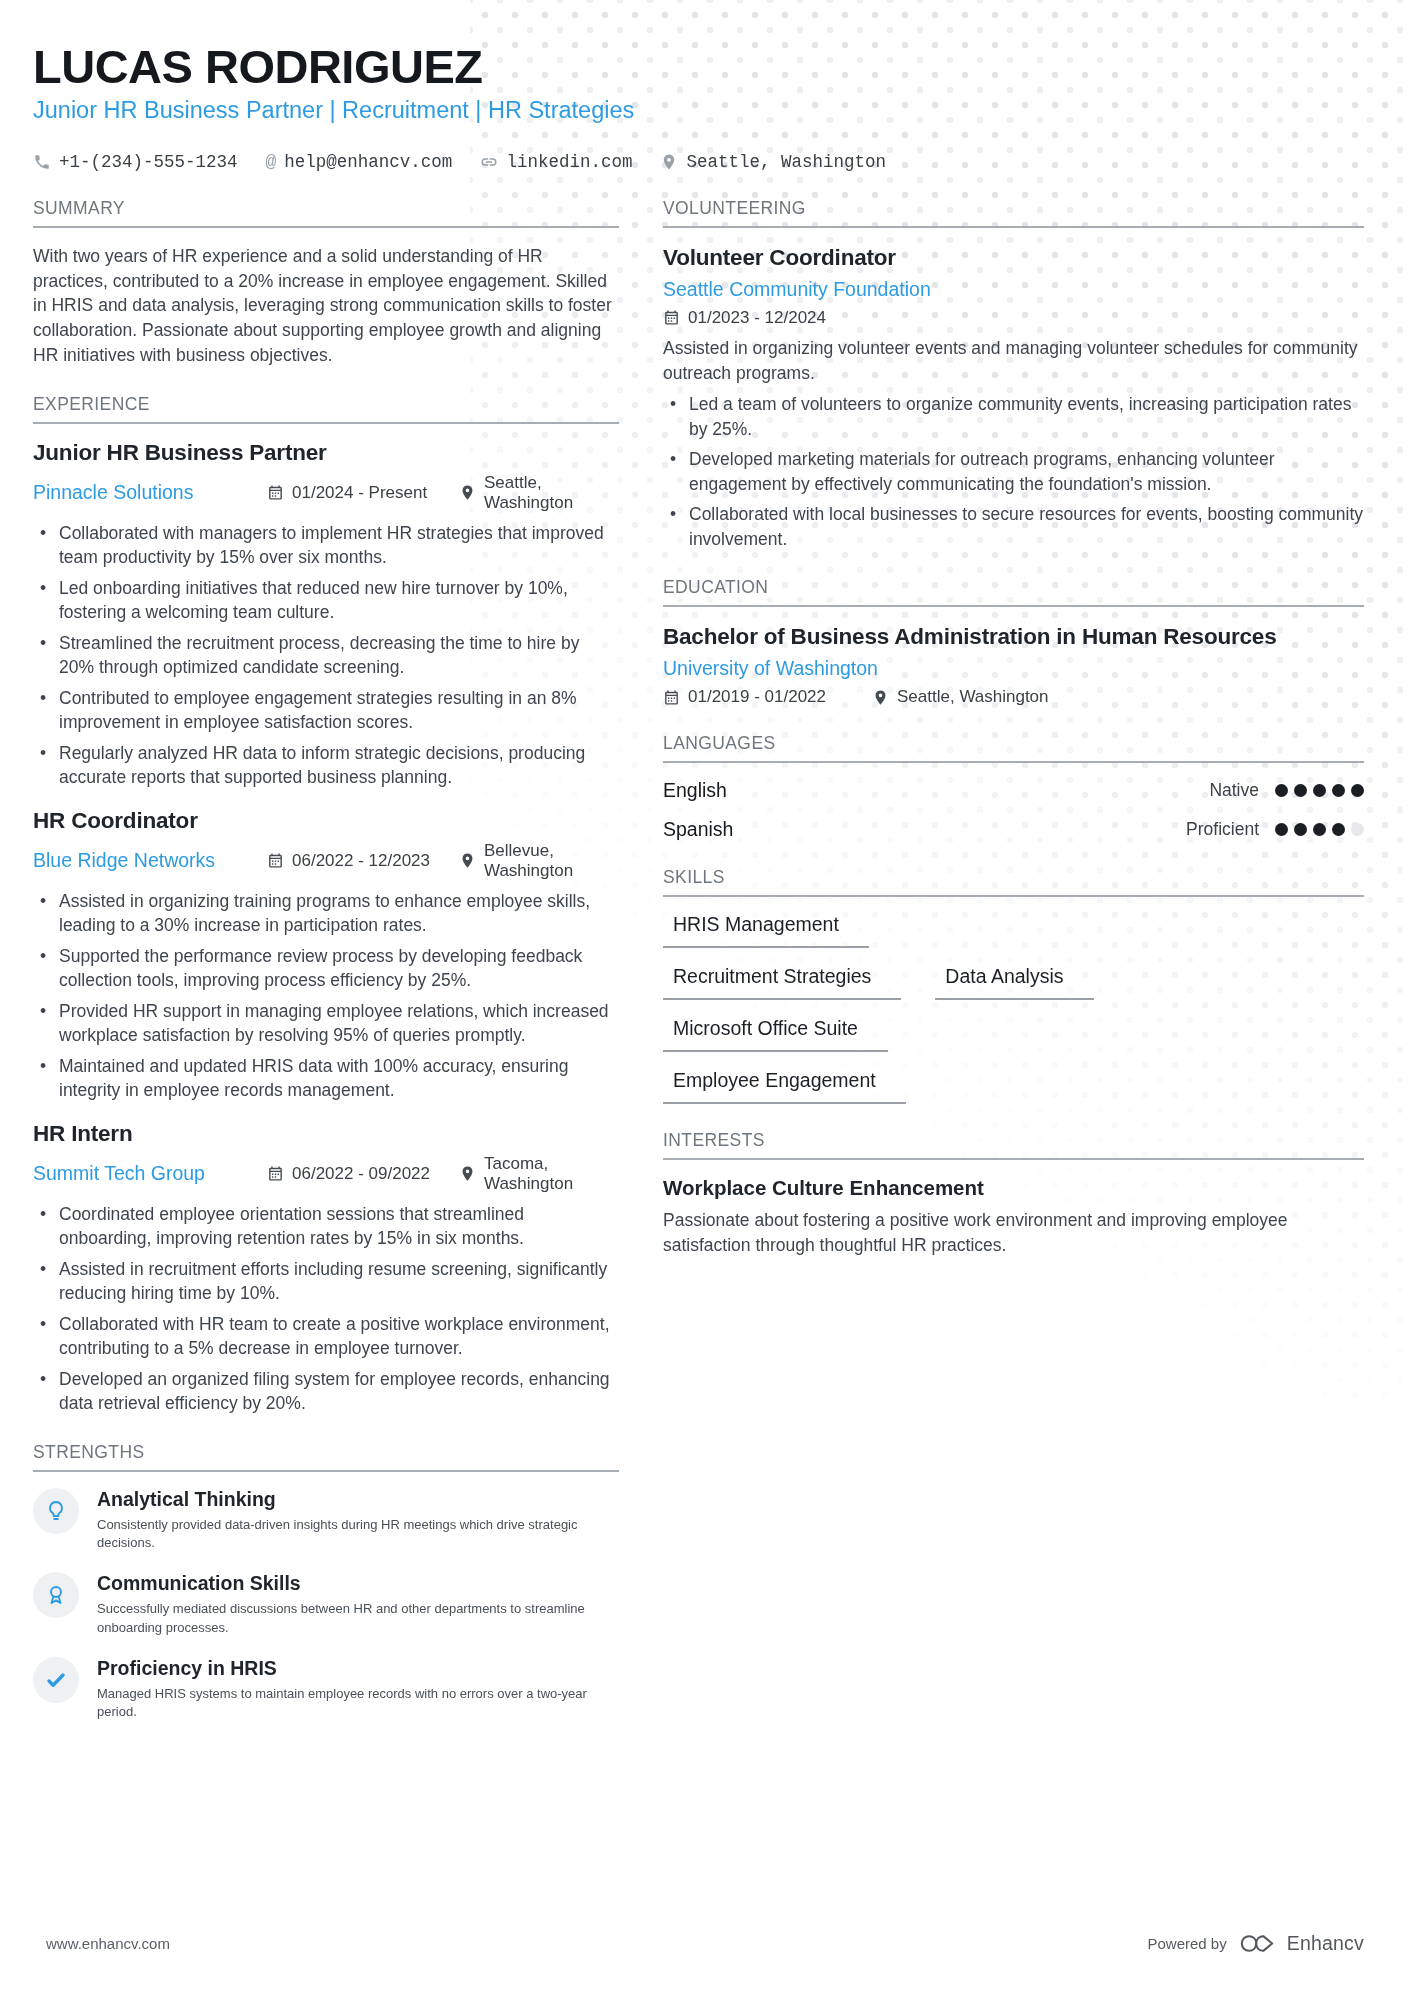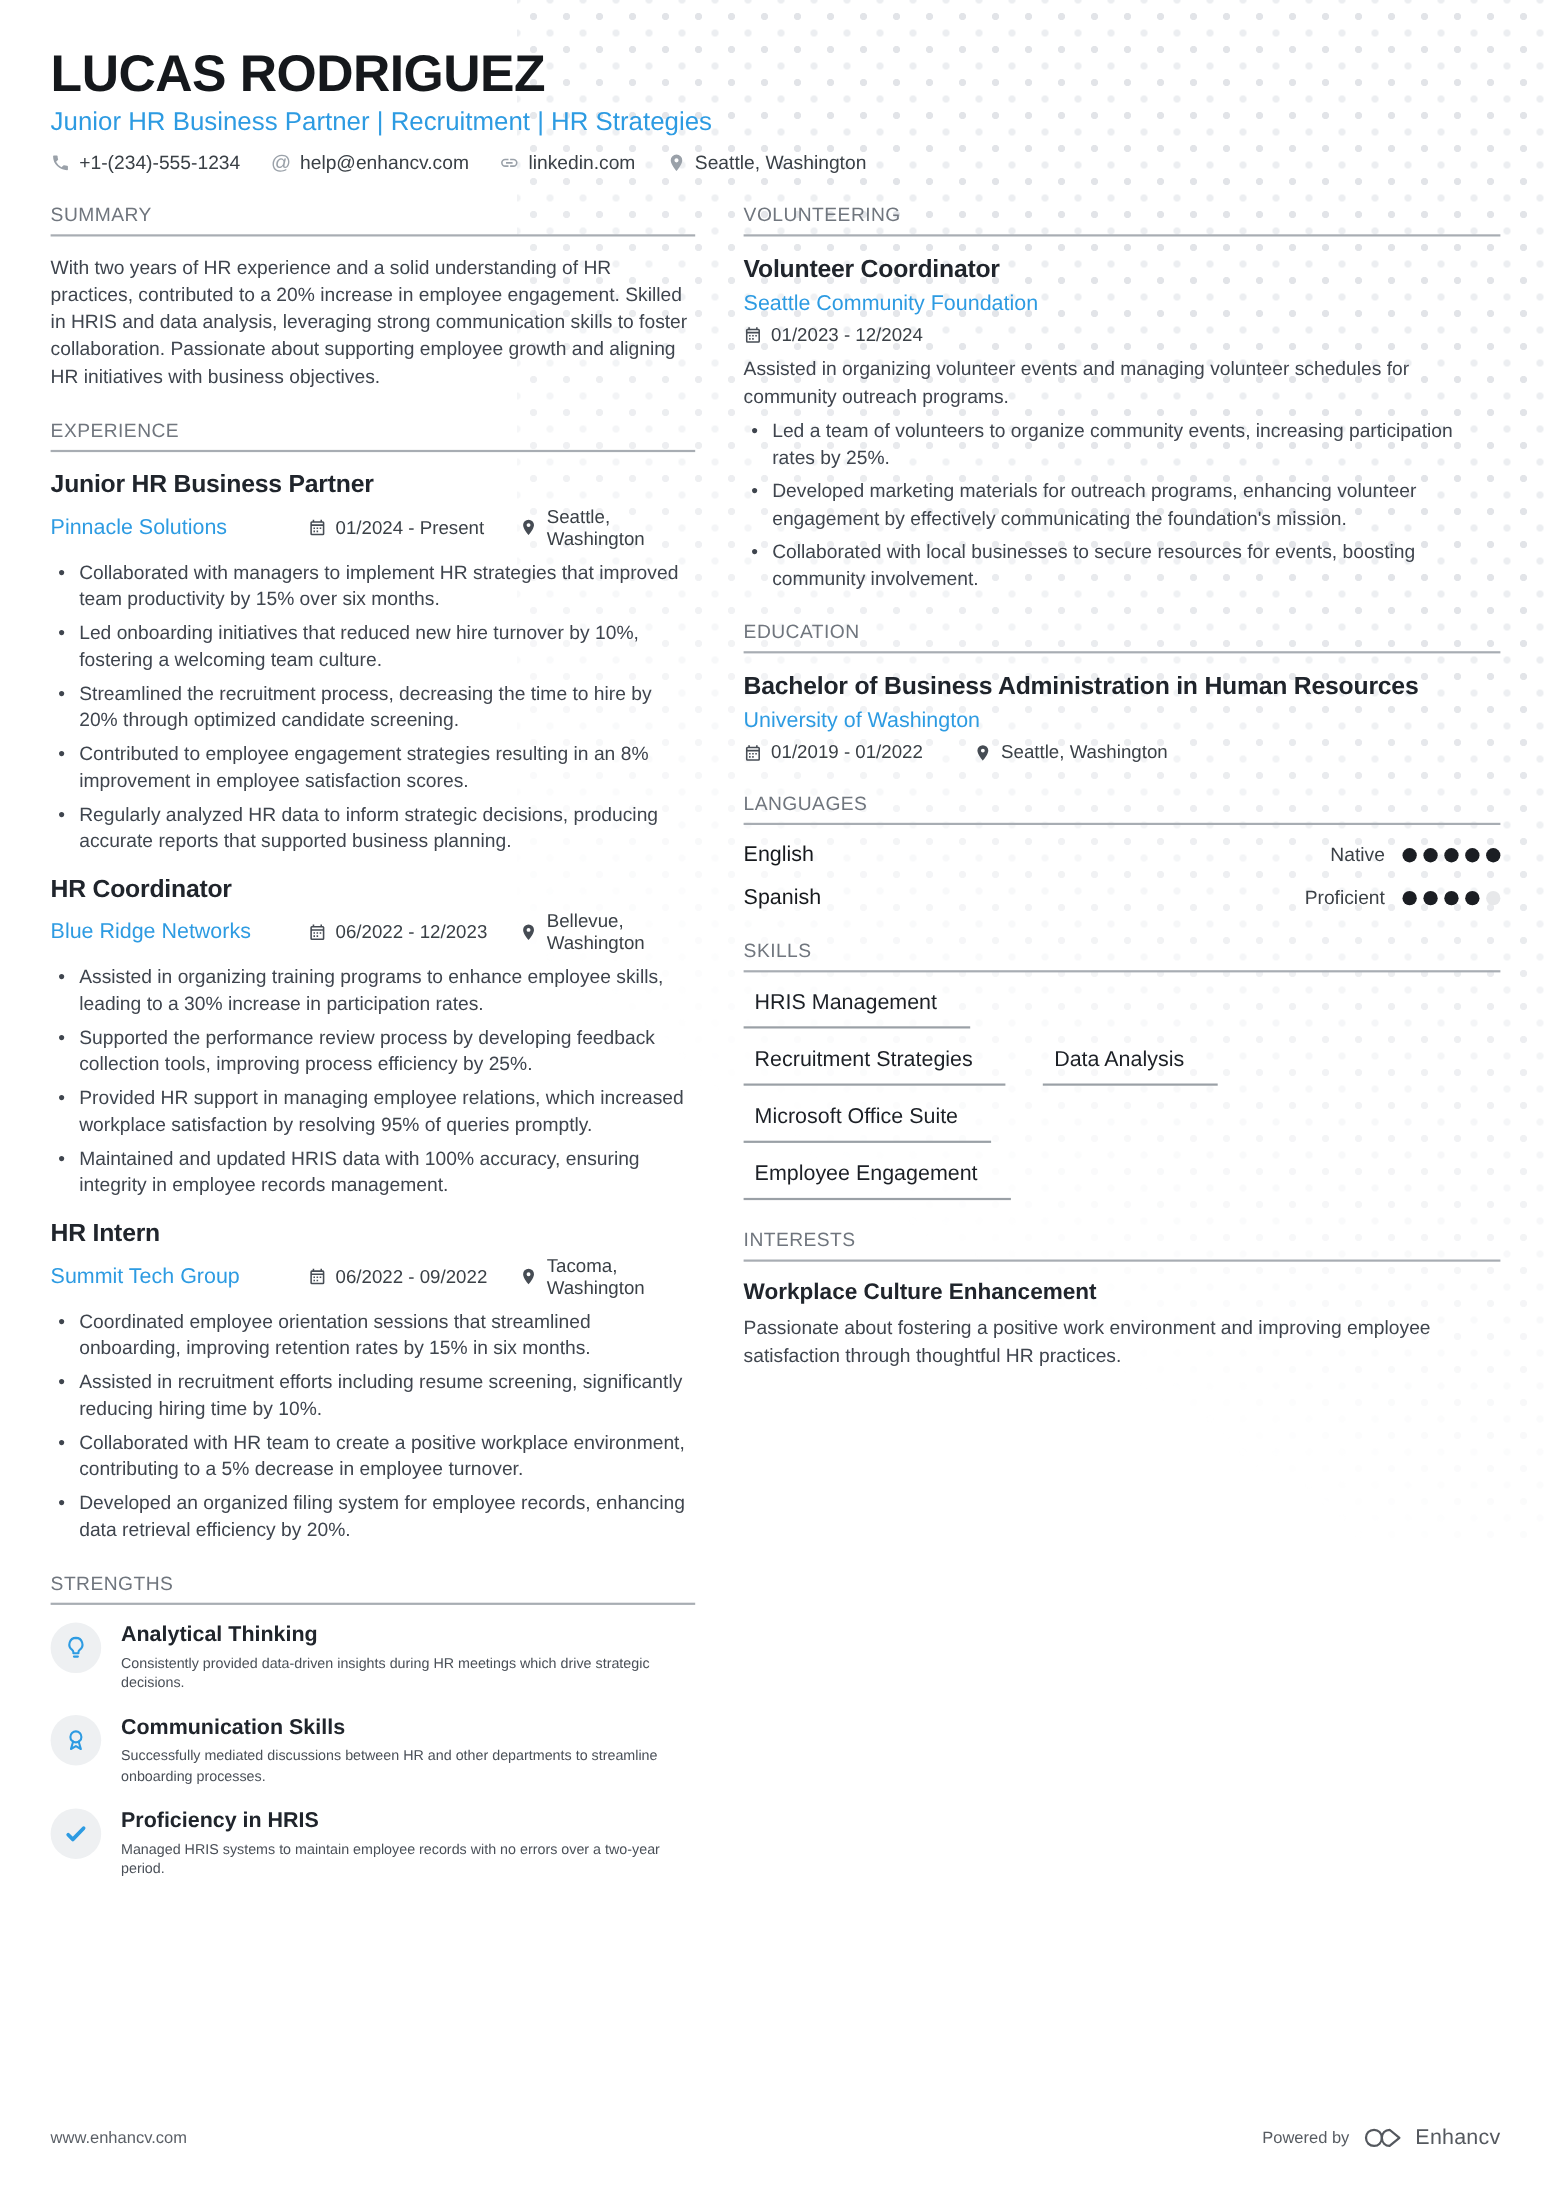--- a/index.html
+++ b/index.html
@@ -12,26 +12,26 @@
   .dots-bg {
     position:absolute; top:0; right:0; width:940px; height:1400px;
     background-image:
       radial-gradient(circle, #e2e4e8 3px, transparent 3.6px),
       radial-gradient(circle, #eceef1 3px, transparent 3.6px);
     background-size:30px 30px, 30px 30px;
     background-position:0 0, 15px 15px;
     -webkit-mask-image: linear-gradient(215deg, rgba(0,0,0,1) 30%, rgba(0,0,0,0) 74%);
     mask-image: linear-gradient(215deg, rgba(0,0,0,1) 30%, rgba(0,0,0,0) 74%);
   }
-  .content { position:relative; padding:42px 46px 0 46px; }
+  .content { position:relative; padding:42px 46px 0 33px; }
 
   
   .name { font-size:47px; font-weight:700; color:#15181c; letter-spacing:-0.5px; line-height:1.08; }
   .headline { font-size:23.5px; color:#2d9be2; margin-top:4px; }
-  .contact-row { display:flex; align-items:flex-start; gap:28px; margin-top:14px; font-size:17.5px; color:#3a4046; }
+  .contact-row { display:flex; align-items:flex-start; gap:28px; margin-top:28px; font-size:17.5px; color:#3a4046;font-family:Liberation Mono, monospace; }
   .contact-item { display:flex; align-items:center; gap:8px; }
   .contact-item .cicon { width:18px; height:18px; fill:#9aa1a9; flex:none; }
   .at-glyph { font-size:18px; color:#9aa1a9; }
 
   
   .columns { display:flex; gap:44px; margin-top:26px; }
   .col-left  { width:586px; flex:none; }
   .col-right { flex:1; min-width:0; }
 
   .section { margin-bottom:26px; }

